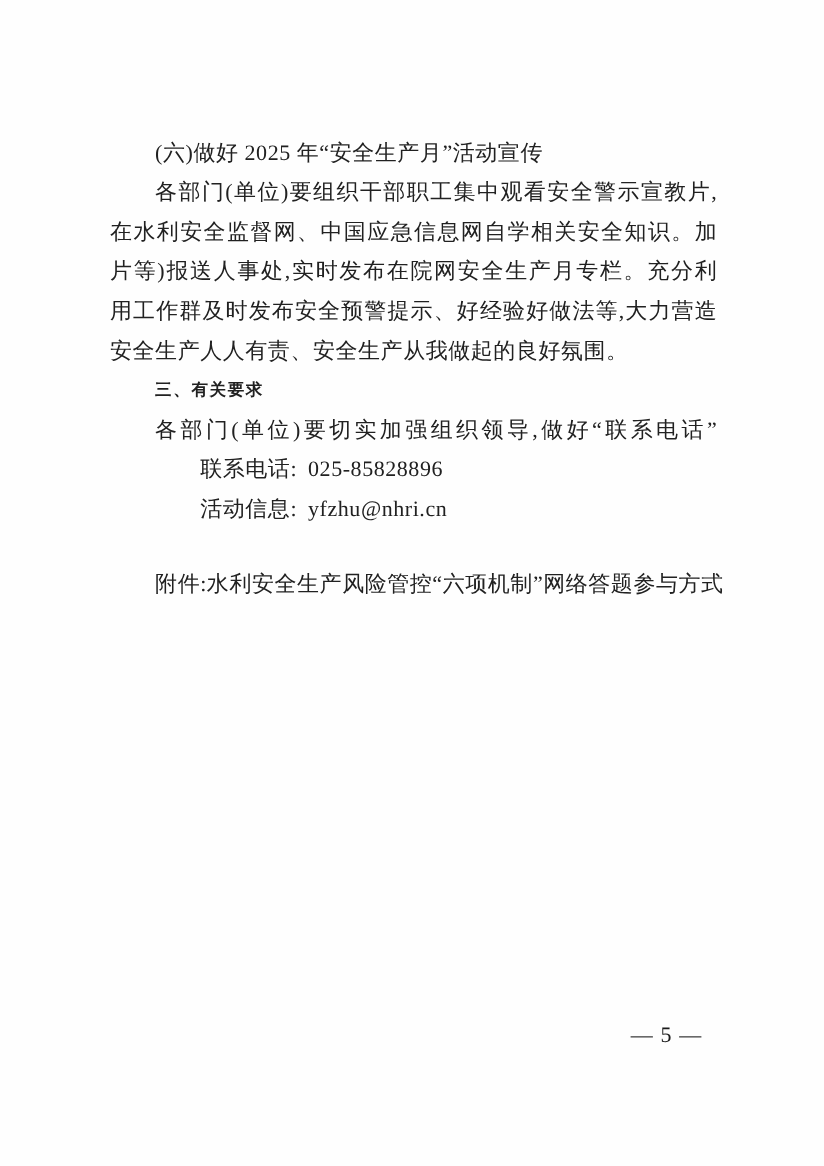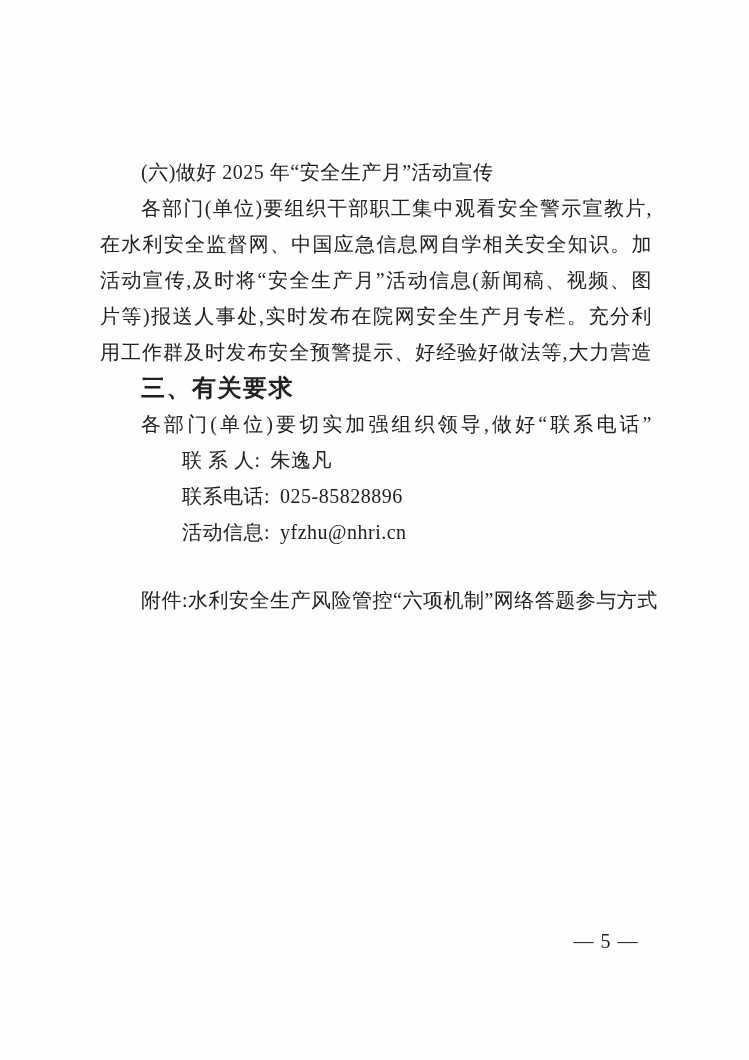--- a/index.html
+++ b/index.html
@@ -13,21 +13,21 @@
     height: 1060px;
     margin: 0 auto;
     background: #fefefe;
     overflow: hidden;
     color: #212121;
     font-family: "Liberation Serif", "DejaVu Serif", serif;
   }
   .content {
     position: absolute;
     left: 100px;
-    top: 154px;
+    top: 121px;
     width: 552px;
     font-size: 20px;
   }
   .line {
     height: 36px;
     line-height: 36px;
     letter-spacing: 0.5px;
     white-space: nowrap;
   }
   .line.justify {
@@ -35,21 +35,21 @@
     text-align: justify;
     text-align-last: justify;
     overflow: hidden;
   }
   .line.indent {
     text-indent: 41px;
   }
   .line.h-bold {
     font-weight: bold;
     font-family: "Liberation Sans", "DejaVu Sans", sans-serif;
-    font-size: 24px;
+    font-size: 15px;
     letter-spacing: 1.5px;
   }
   .contact-label {
     display: inline-block;
   }
   .contact-value {
     margin-left: 10px;
   }
   .spacer {
     height: 32px;
@@ -71,31 +71,28 @@
 <body>
 
 <div class="page">
 
   <div class="content">
 
     <div class="line indent">(六)做好 2025 年“安全生产月”活动宣传</div>
 
     <div class="line indent justify">各部门(单位)要组织干部职工集中观看安全警示宣教片,</div>
     <div class="line justify">在水利安全监督网、中国应急信息网自学相关安全知识。加强</div>
-    <div class="line justify">活动宣传,及时将“安全生产月”活动信息(新闻稿、视频、图</div>
     <div class="line justify">片等)报送人事处,实时发布在院网安全生产月专栏。充分利</div>
     <div class="line justify">用工作群及时发布安全预警提示、好经验好做法等,大力营造</div>
+    <div class="line">安全生产人人有责、安全生产从我做起的良好氛围。</div>
 
     <div class="line indent h-bold">三、有关要求</div>
 
     <div class="line indent justify">各部门(单位)要切实加强组织领导,做好“联系电话”</div>
 
-    <div class="line indent">
-      <span class="contact-label">联 系 人:</span><span class="contact-value">朱逸凡</span>
-    </div>
     <div class="line indent">
       <span class="contact-label">联系电话:</span><span class="contact-value">025-85828896</span>
     </div>
     <div class="line indent">
       <span class="contact-label">活动信息:</span><span class="contact-value">yfzhu@nhri.cn</span>
     </div>
 
     <div class="spacer"></div>
 
     <div class="line indent">附件:水利安全生产风险管控“六项机制”网络答题参与方式</div>

